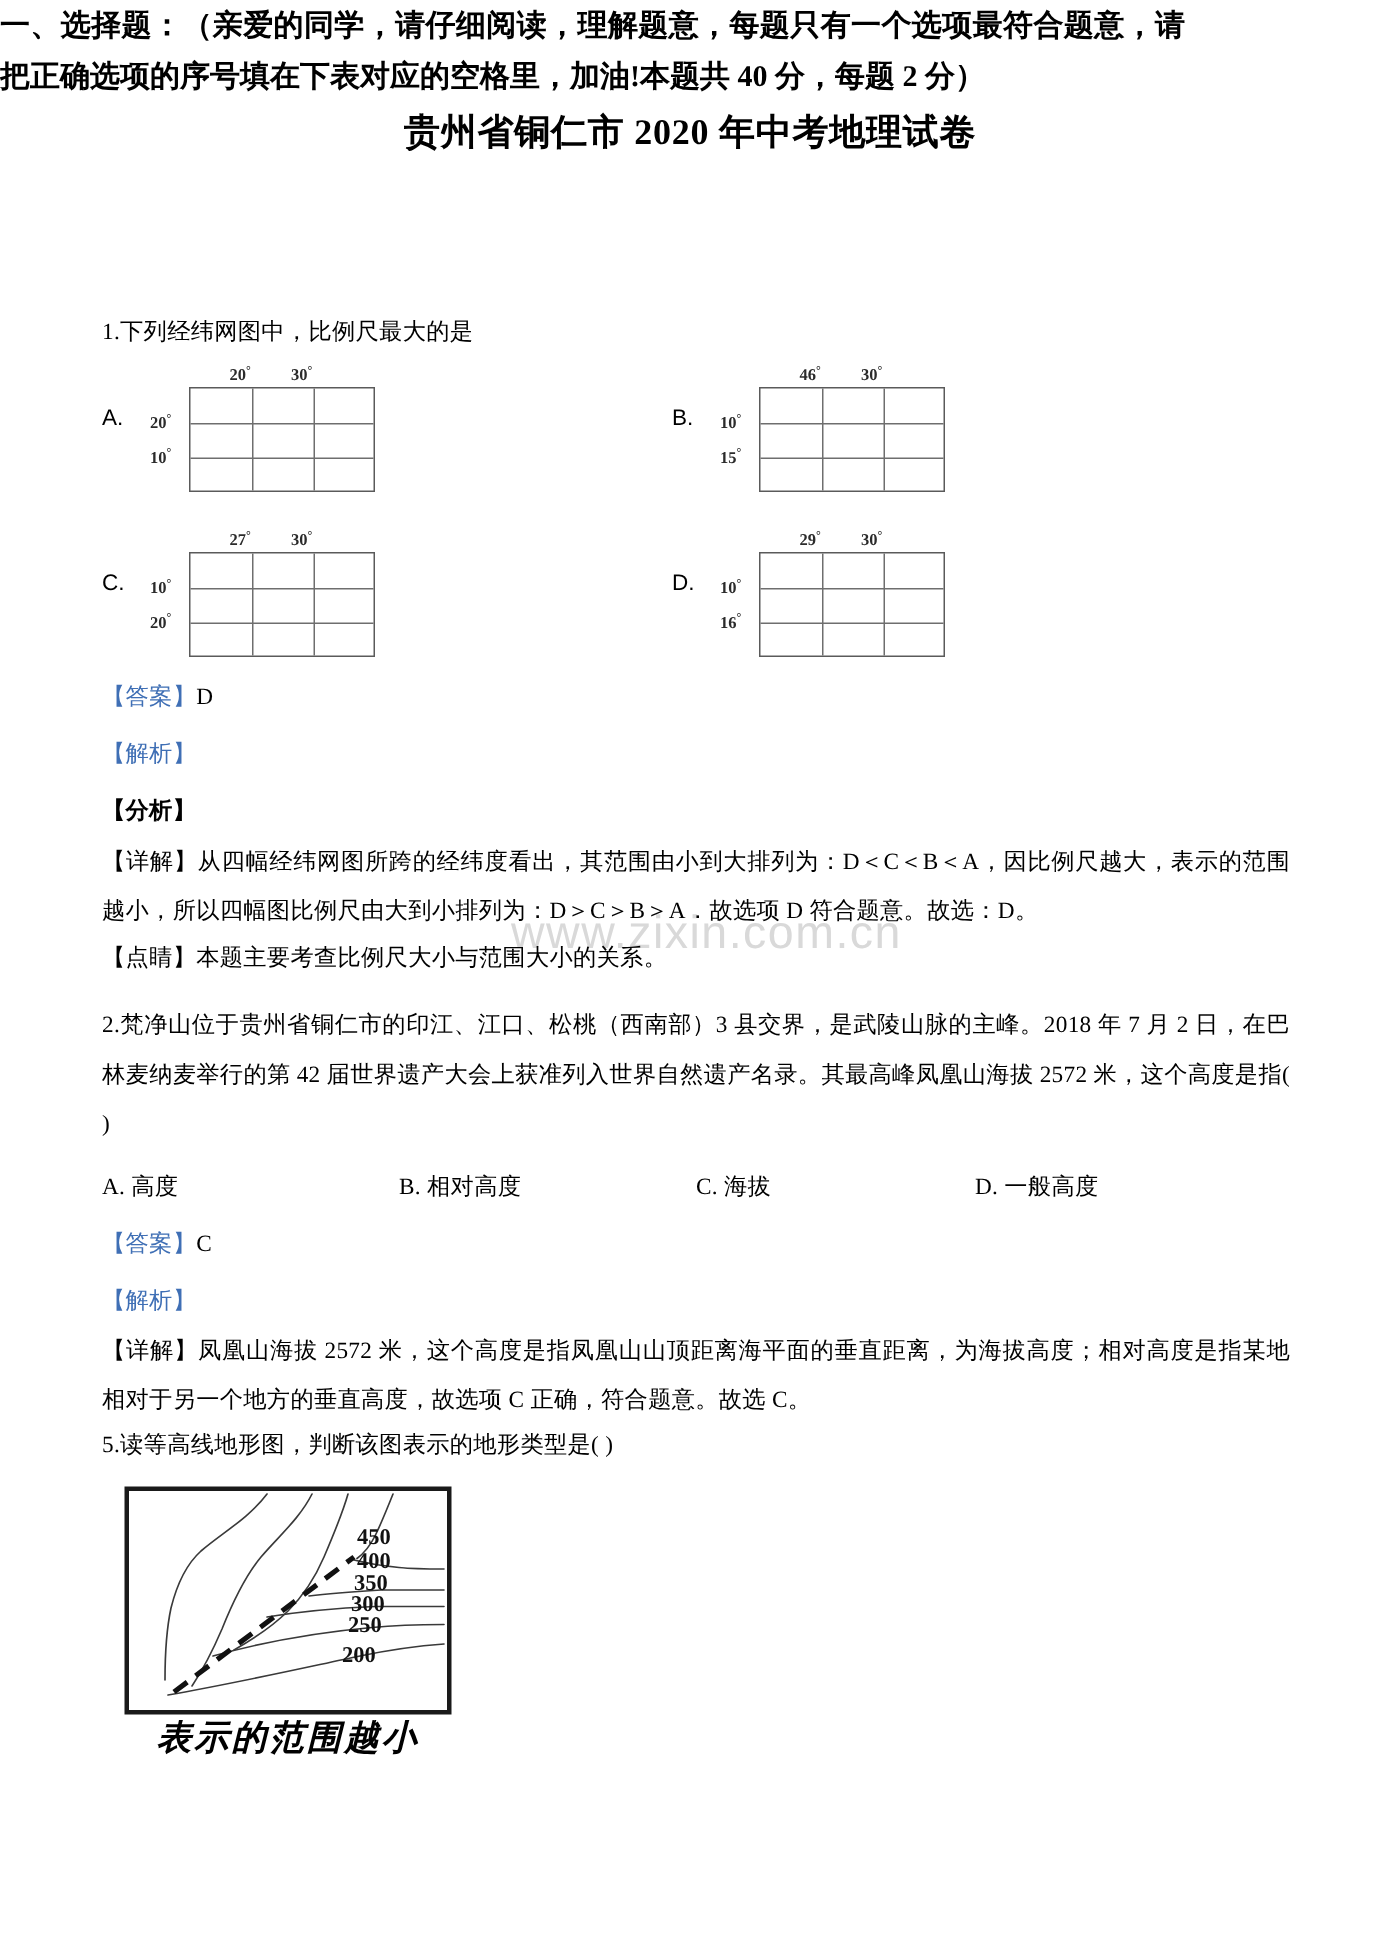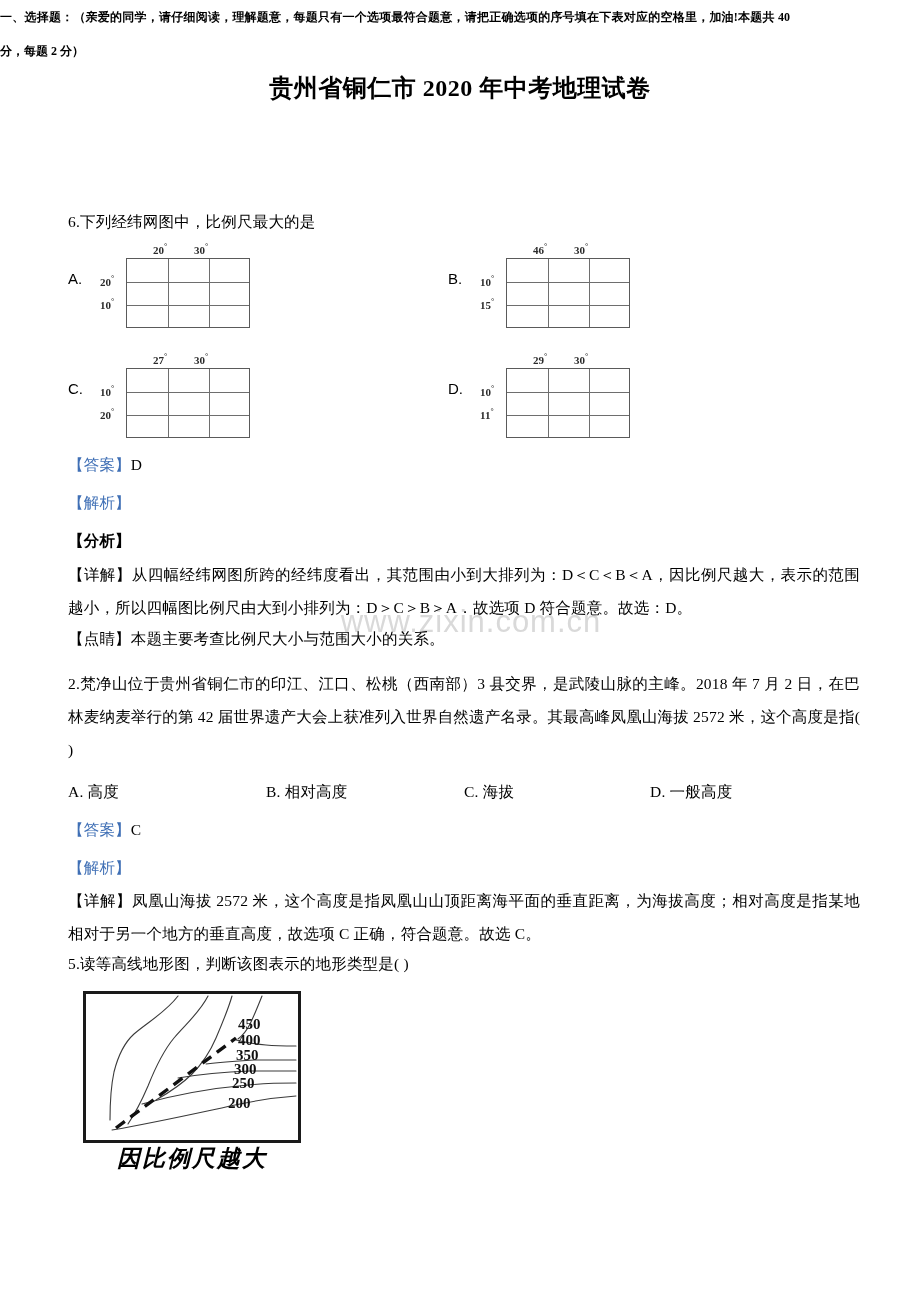--- a/index.html
+++ b/index.html
@@ -55,21 +55,21 @@
     font-size: 15.5px;
     line-height: 33px;
     letter-spacing: 0.2px;
   }
   .para.bold { font-weight: bold; }
   .blue { color: #3f6fb5; }
 
   .sec-intro {
     left: 68px; top: 120px;
     width: 790px;
-    font-size: 12px;
+    font-size: 20px;
     font-weight: bold;
     line-height: 34px;
     text-align: justify;
   }
 
   .q1-stem  { left: 68px; top: 205px; width: 600px; }
   .q2-stem  { left: 68px; top: 667px; width: 792px; text-align: justify; }
   .q3-stem  { left: 68px; top: 947px; width: 600px; }
 
   .ans1     { left: 68px; top: 448px; }
@@ -193,21 +193,21 @@
 <div class="page">
 
   <div class="watermark">www.zixin.com.cn</div>
 
   <div class="content">
 
     <div class="doc-title">贵州省铜仁市 2020 年中考地理试卷</div>
 
     <div class="sec-intro">一、选择题：（亲爱的同学，请仔细阅读，理解题意，每题只有一个选项最符合题意，请把正确选项的序号填在下表对应的空格里，加油!本题共 40 分，每题 2 分）</div>
 
-    <div class="para q1-stem">6.下列经纬网图中，比例尺最大的是</div>
+    <div class="para q1-stem">1.下列经纬网图中，比例尺最大的是</div>
 
     <div class="gridfig figA">
       <div class="opt-letter">A.</div>
       <div class="grid-wrap">
         <div class="lon-label l1"><span>20</span><span class="deg">°</span></div>
         <div class="lon-label l2"><span>30</span><span class="deg">°</span></div>
         <div class="lat-label t1"><span>20</span><span class="deg">°</span></div>
         <div class="lat-label t2"><span>10</span><span class="deg">°</span></div>
         <div class="grid-box">
           <div class="vline v1"></div>
@@ -249,21 +249,21 @@
         </div>
       </div>
     </div>
 
     <div class="gridfig figD">
       <div class="opt-letter">D.</div>
       <div class="grid-wrap">
         <div class="lon-label l1"><span>29</span><span class="deg">°</span></div>
         <div class="lon-label l2"><span>30</span><span class="deg">°</span></div>
         <div class="lat-label t1"><span>10</span><span class="deg">°</span></div>
-        <div class="lat-label t2"><span>11</span><span class="deg">°</span></div>
+        <div class="lat-label t2"><span>16</span><span class="deg">°</span></div>
         <div class="grid-box">
           <div class="vline v1"></div>
           <div class="vline v2"></div>
           <div class="hline h1"></div>
           <div class="hline h2"></div>
         </div>
       </div>
     </div>
 
     <div class="para ans1"><span class="blue">【答案】</span><span>D</span></div>
@@ -319,17 +319,17 @@
           <g font-family="Liberation Serif, serif" font-size="15" font-weight="bold" fill="#111111">
             <text x="152" y="35">450</text>
             <text x="152" y="51">400</text>
             <text x="150" y="66">350</text>
             <text x="148" y="80">300</text>
             <text x="146" y="94">250</text>
             <text x="142" y="114">200</text>
           </g>
         </svg>
       </div>
-      <div class="contour-caption">因比例尺越大</div>
+      <div class="contour-caption">表示的范围越小</div>
     </div>
 
   </div>
 </div>
 
 </body></html>

